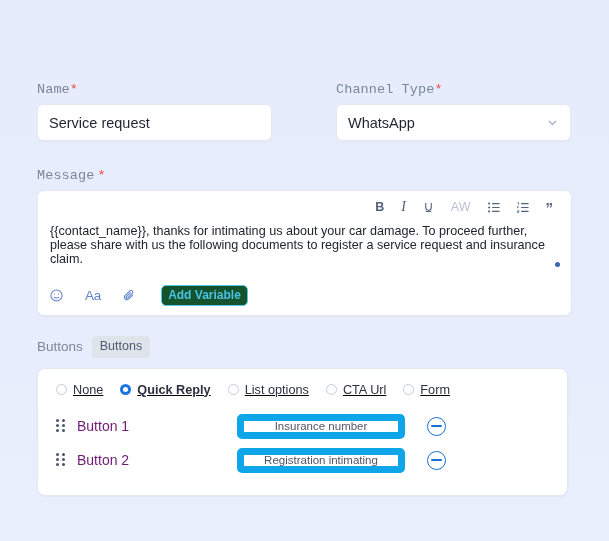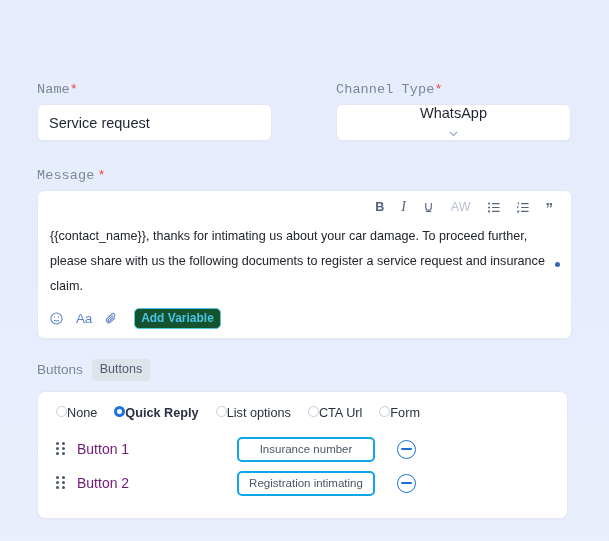--- a/index.html
+++ b/index.html
@@ -56,21 +56,20 @@
     display: flex;
     align-items: center;
     padding: 0 11px;
     font-size: 14.5px;
     color: #1f2430;
     box-shadow: 0 1px 1px rgba(30,50,100,.03);
   }
   .select-input {
     justify-content: space-between;
     cursor: pointer;
-    flex-direction: column;
   }
   .chev {
     width: 13px;
     height: 13px;
     flex: none;
     color: #9fb0cc;
   }
 
   
   .msg-block { margin-top: 27px; }
@@ -102,37 +101,37 @@
     user-select: none;
   }
   .tb-ico.bold { font-weight: bold; font-size: 12.5px; }
   .tb-ico.italic { font-style: italic; font-family: "Liberation Serif", serif; font-size: 14px; }
   .tb-ico.faded { color: #b9c2d2; }
   .tb-ico svg { display: block; }
 
   .msg-body {
     padding: 4px 16px 2px 12px;
     font-size: 12.6px;
-    line-height: 25px;
+    line-height: 14px;
     color: #20242e;
     min-height: 52px;
   }
   .msg-dot {
     position: absolute;
     right: 11px;
     top: 71px;
     width: 5px;
     height: 5px;
     border-radius: 50%;
     background: #3d63b5;
   }
   .msg-foot {
     display: flex;
     align-items: center;
-    gap: 13px;
+    gap: 22px;
     padding: 7px 0 9px 12px;
   }
   .foot-ico {
     color: #5d84c9;
     font-size: 13px;
     line-height: 1;
     cursor: pointer;
     display: inline-flex;
     align-items: center;
   }
@@ -183,23 +182,25 @@
   }
 
   .radio-row {
     display: flex;
     align-items: center;
     gap: 0;
     margin-bottom: 14px;
   }
   .radio-opt {
     display: flex;
-    align-items: flex-start;
+    align-items: center;
+    gap: 6px;
     margin-right: 17px;
     cursor: pointer;
+    text-decoration: underline;
   }
   .radio-opt:last-child { margin-right: 0; }
   .radio-dot {
     width: 11px;
     height: 11px;
     border-radius: 50%;
     border: 1px solid #c4cddd;
     background: #fff;
     box-sizing: border-box;
     flex: none;
@@ -239,23 +240,23 @@
     background: #4a5468;
   }
   .btn-name {
     font-size: 14px;
     color: #701a75;
     width: 160px;
     flex: none;
   }
   .btn-input {
     box-sizing: border-box;
-    width: 138px;
+    width: 168px;
     height: 25px;
-    border: 2px solid #0ea5e9;
+    border: 7px solid #0ea5e9;
     border-radius: 5px;
     background: #fff;
     display: flex;
     align-items: center;
     justify-content: center;
     font-size: 11.5px;
     color: #4c5668;
     flex: none;
     cursor: text;
   }

